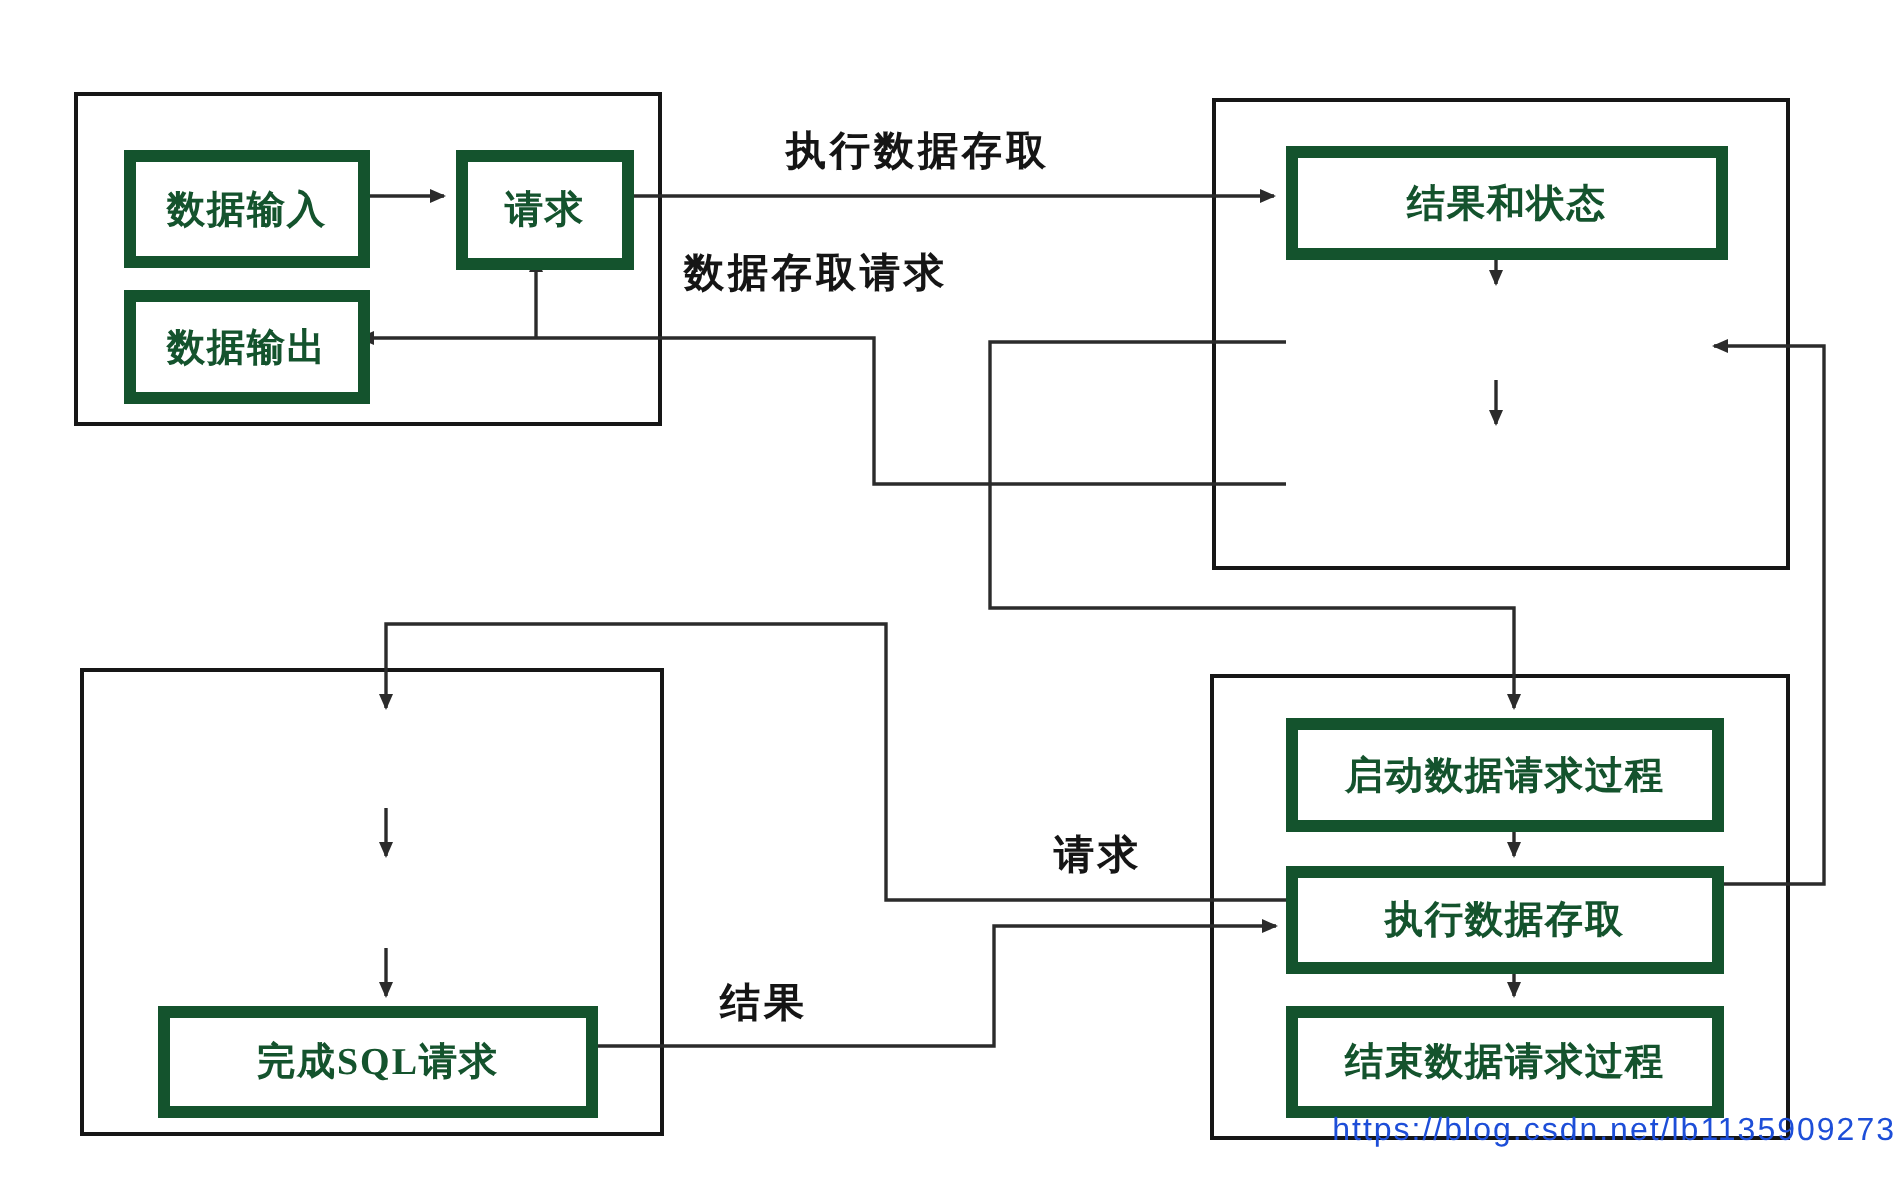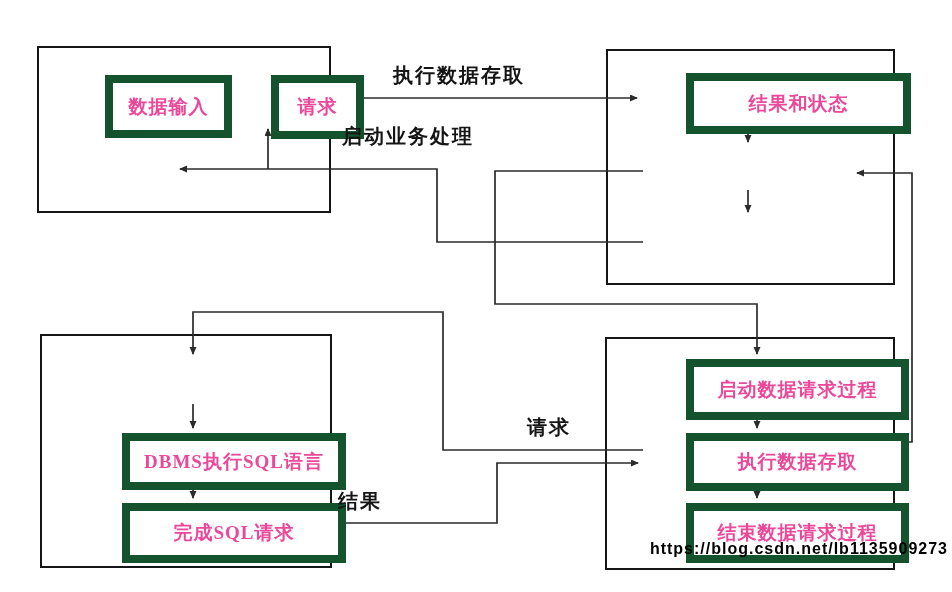--- a/index.html
+++ b/index.html
@@ -5,31 +5,31 @@
   html,body{margin:0;padding:0;background:#ffffff;}
   #canvas{
     position:relative;width:952px;height:592px;background:#ffffff;overflow:hidden;
     font-family:"Liberation Serif","DejaVu Serif",serif;
   }
   .group{
     position:absolute;border:2px solid #161616;background:transparent;z-index:0;
   }
   #connectors{position:absolute;left:0;top:0;z-index:1;}
   .node{
-    position:absolute;border:8px solid #14532d;background:#ffffff;z-index:2;
+    position:absolute;border:6px solid #14532d;background:#ffffff;z-index:2;
     display:flex;align-items:center;justify-content:center;
-    font-size:19px;font-weight:bold;color:#ec4899;letter-spacing:1px;white-space:nowrap;margin-left:43px;
+    font-size:19px;font-weight:bold;color:#14532d;letter-spacing:1px;white-space:nowrap;
   }
   .edge-label{
     position:absolute;z-index:3;font-size:20px;font-weight:bold;color:#151515;
     letter-spacing:2px;white-space:nowrap;
   }
   #watermark{
-    position:absolute;z-index:4;right:4px;top:540px;font-size:16px;color:#000000;
-    font-family:"Liberation Sans","DejaVu Sans",sans-serif;letter-spacing:1px;font-weight:bold;
+    position:absolute;z-index:4;right:4px;top:557px;font-size:16px;color:#1d4ed8;
+    font-family:"Liberation Sans","DejaVu Sans",sans-serif;letter-spacing:1px;
   }
 </style>
 </head>
 <body>
 
 <div id="canvas">
 
   <div class="group" style="left:37px;top:46px;width:290px;height:163px"></div>
   <div class="group" style="left:606px;top:49px;width:285px;height:232px"></div>
   <div class="group" style="left:40px;top:334px;width:288px;height:230px"></div>
@@ -58,41 +58,41 @@
       <polyline points="757,475 757,498" marker-end="url(#arrow)"></polyline>
     </g>
   </svg>
 
   <div class="node" style="left:62px;top:75px;width:111px;height:47px">
     <span>数据输入</span>
   </div>
   <div class="node" style="left:228px;top:75px;width:77px;height:48px">
     <span>请求</span>
   </div>
+  <div class="node" style="left:62px;top:145px;width:111px;height:45px">
+    <span>数据输出</span>
+  </div>
 
   <div class="node" style="left:643px;top:73px;width:209px;height:45px">
     <span>结果和状态</span>
   </div>
 
-  <div class="node" style="left:79px;top:433px;width:208px;height:41px">
-    <span>DBMS执行SQL语言</span>
-  </div>
   <div class="node" style="left:79px;top:503px;width:208px;height:44px">
     <span>完成SQL请求</span>
   </div>
 
   <div class="node" style="left:643px;top:359px;width:207px;height:45px">
     <span>启动数据请求过程</span>
   </div>
   <div class="node" style="left:643px;top:503px;width:207px;height:44px">
     <span>结束数据请求过程</span>
   </div>
   <div class="node" style="left:643px;top:433px;width:207px;height:42px">
     <span>执行数据存取</span>
   </div>
 
   <div class="edge-label" style="left:393px;top:62px">执行数据存取</div>
-  <div class="edge-label" style="left:342px;top:123px">启动业务处理</div>
+  <div class="edge-label" style="left:342px;top:123px">数据存取请求</div>
   <div class="edge-label" style="left:527px;top:414px">请求</div>
-  <div class="edge-label" style="left:338px;top:488px">结果</div>
+  <div class="edge-label" style="left:360px;top:488px">结果</div>
 
   <div id="watermark">https://blog.csdn.net/lb1135909273</div>
 </div>
 
 </body></html>

